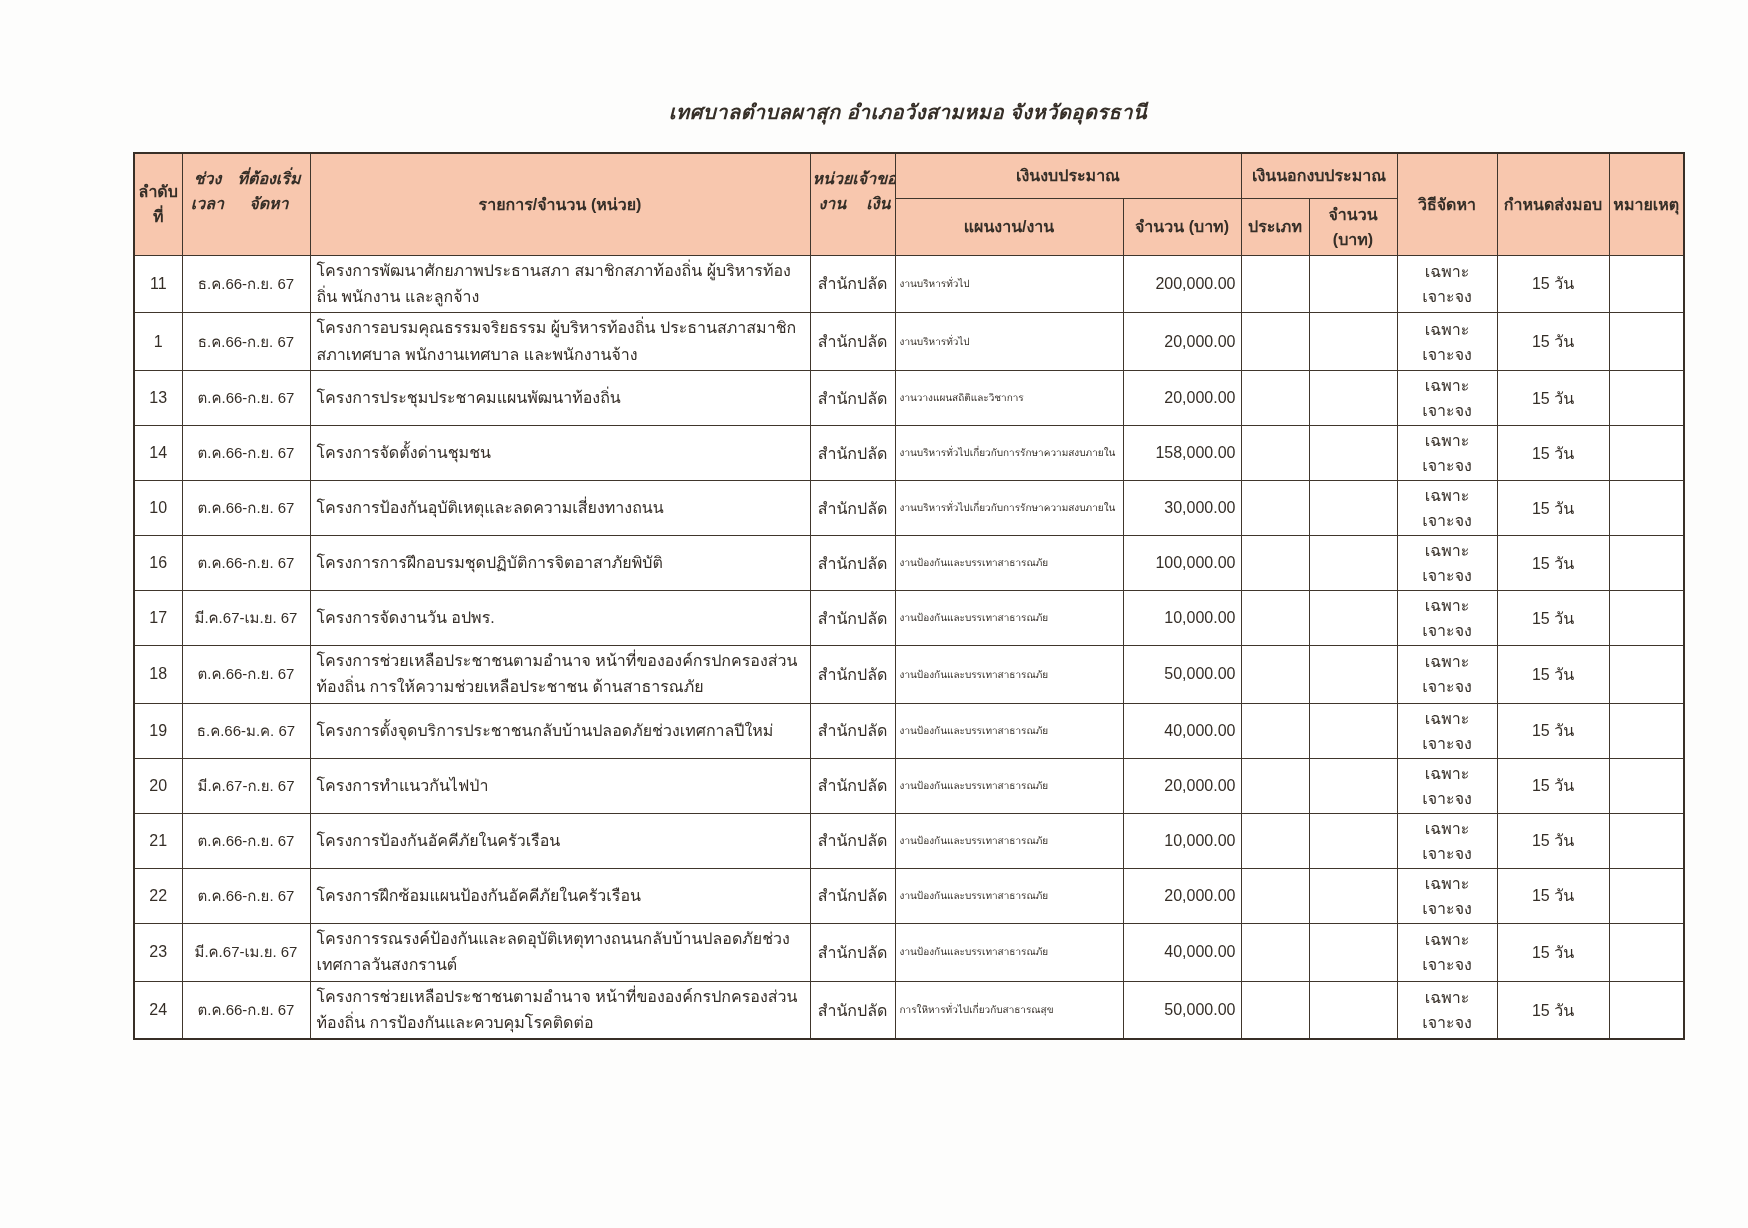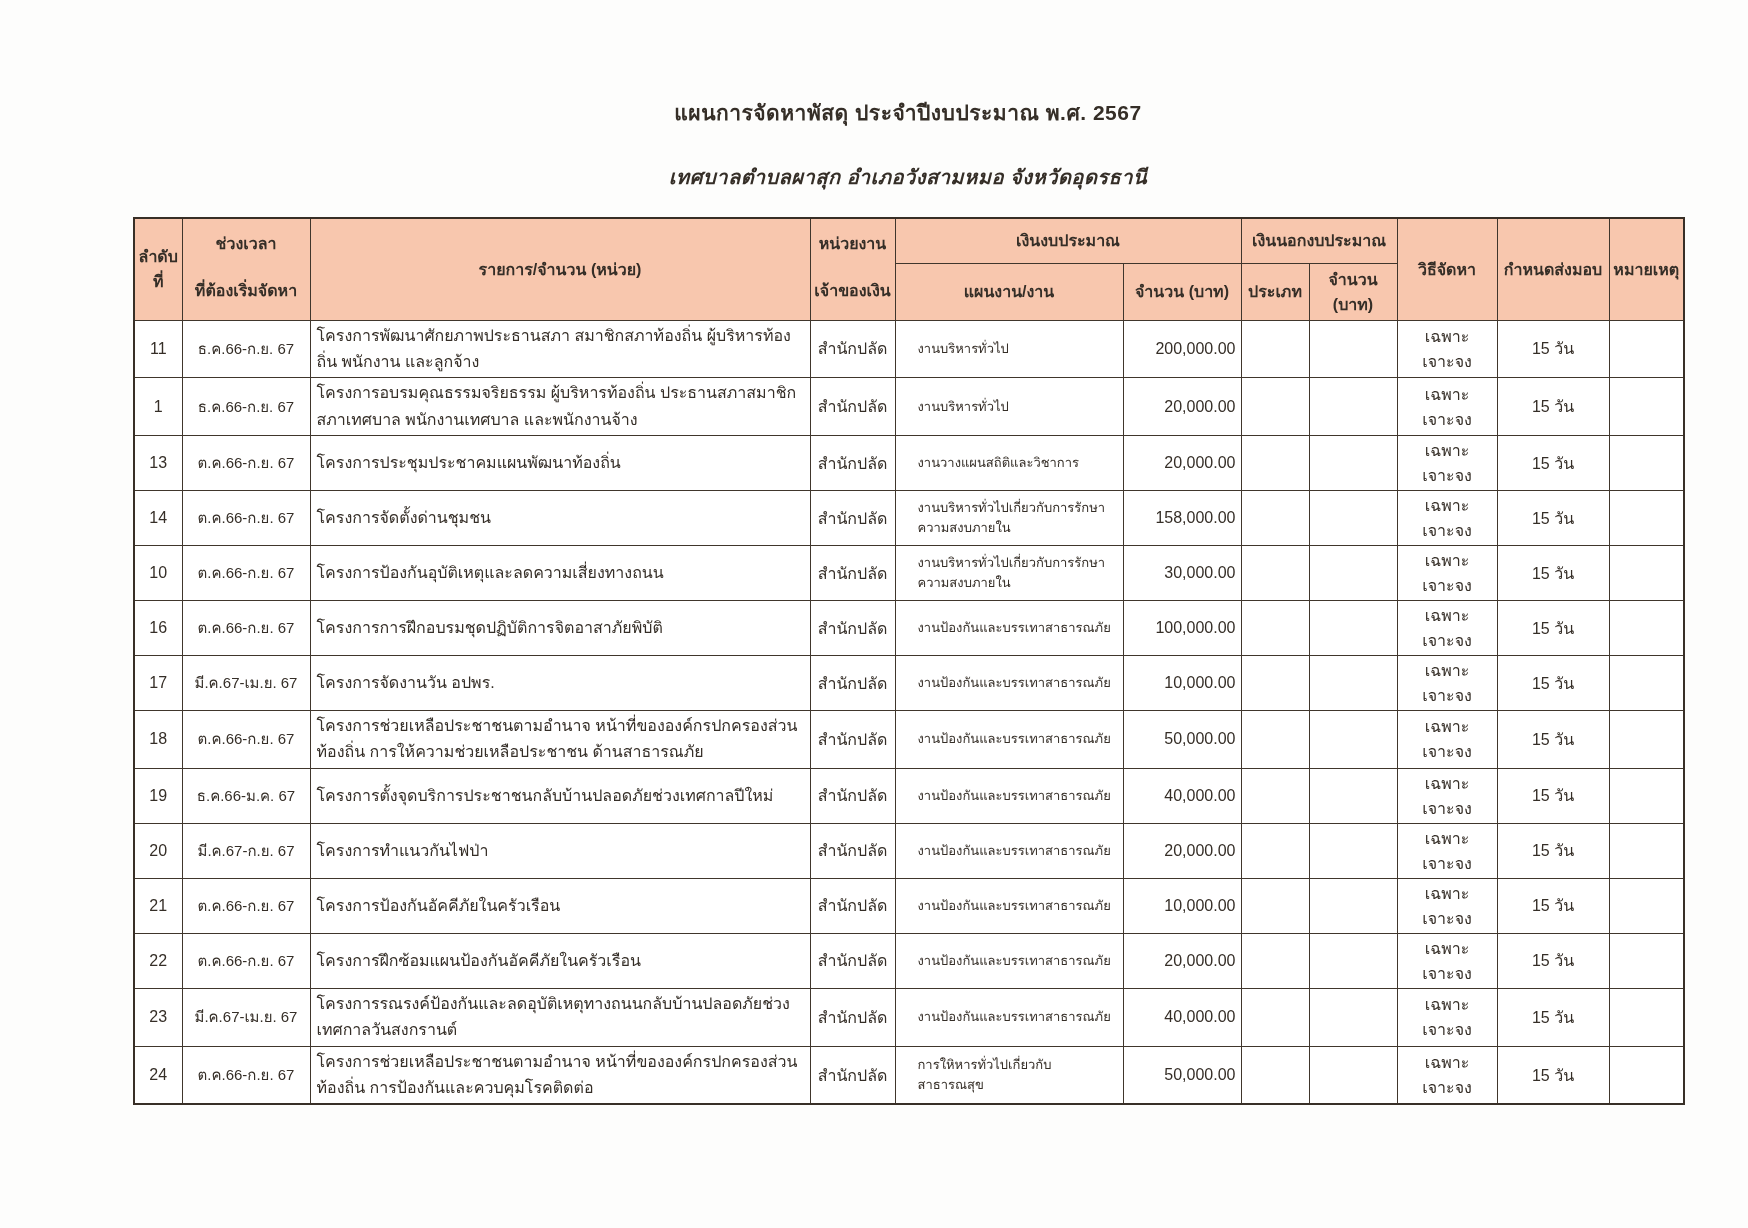--- a/index.html
+++ b/index.html
@@ -52,40 +52,40 @@
   .plan-table thead th {
     background: #f8c7ae;
     font-weight: bold;
     text-align: center;
     padding: 3px 2px;
   }
   .hdr-row1 th { height: 45px; }
   .hdr-row2 th { height: 52px; }
   .hdr-stack {
     display: flex;
-    flex-direction: column;
+    flex-direction: row;
     justify-content: space-between;
     height: 88px;
     padding: 6px 0 10px 0;
+    font-style: italic;
   }
   .plan-table tbody td { height: 52px; background: #ffffff; }
   .c-center { text-align: center; }
   .c-left   { text-align: left; }
   .c-right  { text-align: right; padding-right: 8px; }
   td.item-cell { line-height: 1.65; padding-left: 6px; }
-  td.plan-cell { line-height: 1.55; font-size: 13px; padding-left: 22px; }
+  td.plan-cell { line-height: 1.55; font-size: 10px; padding-left: 4px; }
   td.period-cell { font-size: 15px; }
 </style>
 </head>
 <body>
 
 <div class="page">
 
   <div class="titles">
-    <p class="doc-title">แผนการจัดหาพัสดุ  ประจำปีงบประมาณ  พ.ศ. 2567</p>
     <p class="doc-subtitle">เทศบาลตำบลผาสุก  อำเภอวังสามหมอ  จังหวัดอุดรธานี</p>
   </div>
 
   <table class="plan-table">
     <colgroup>
       <col style="width:48px">
       <col style="width:128px">
       <col style="width:500px">
       <col style="width:85px">
       <col style="width:228px">

